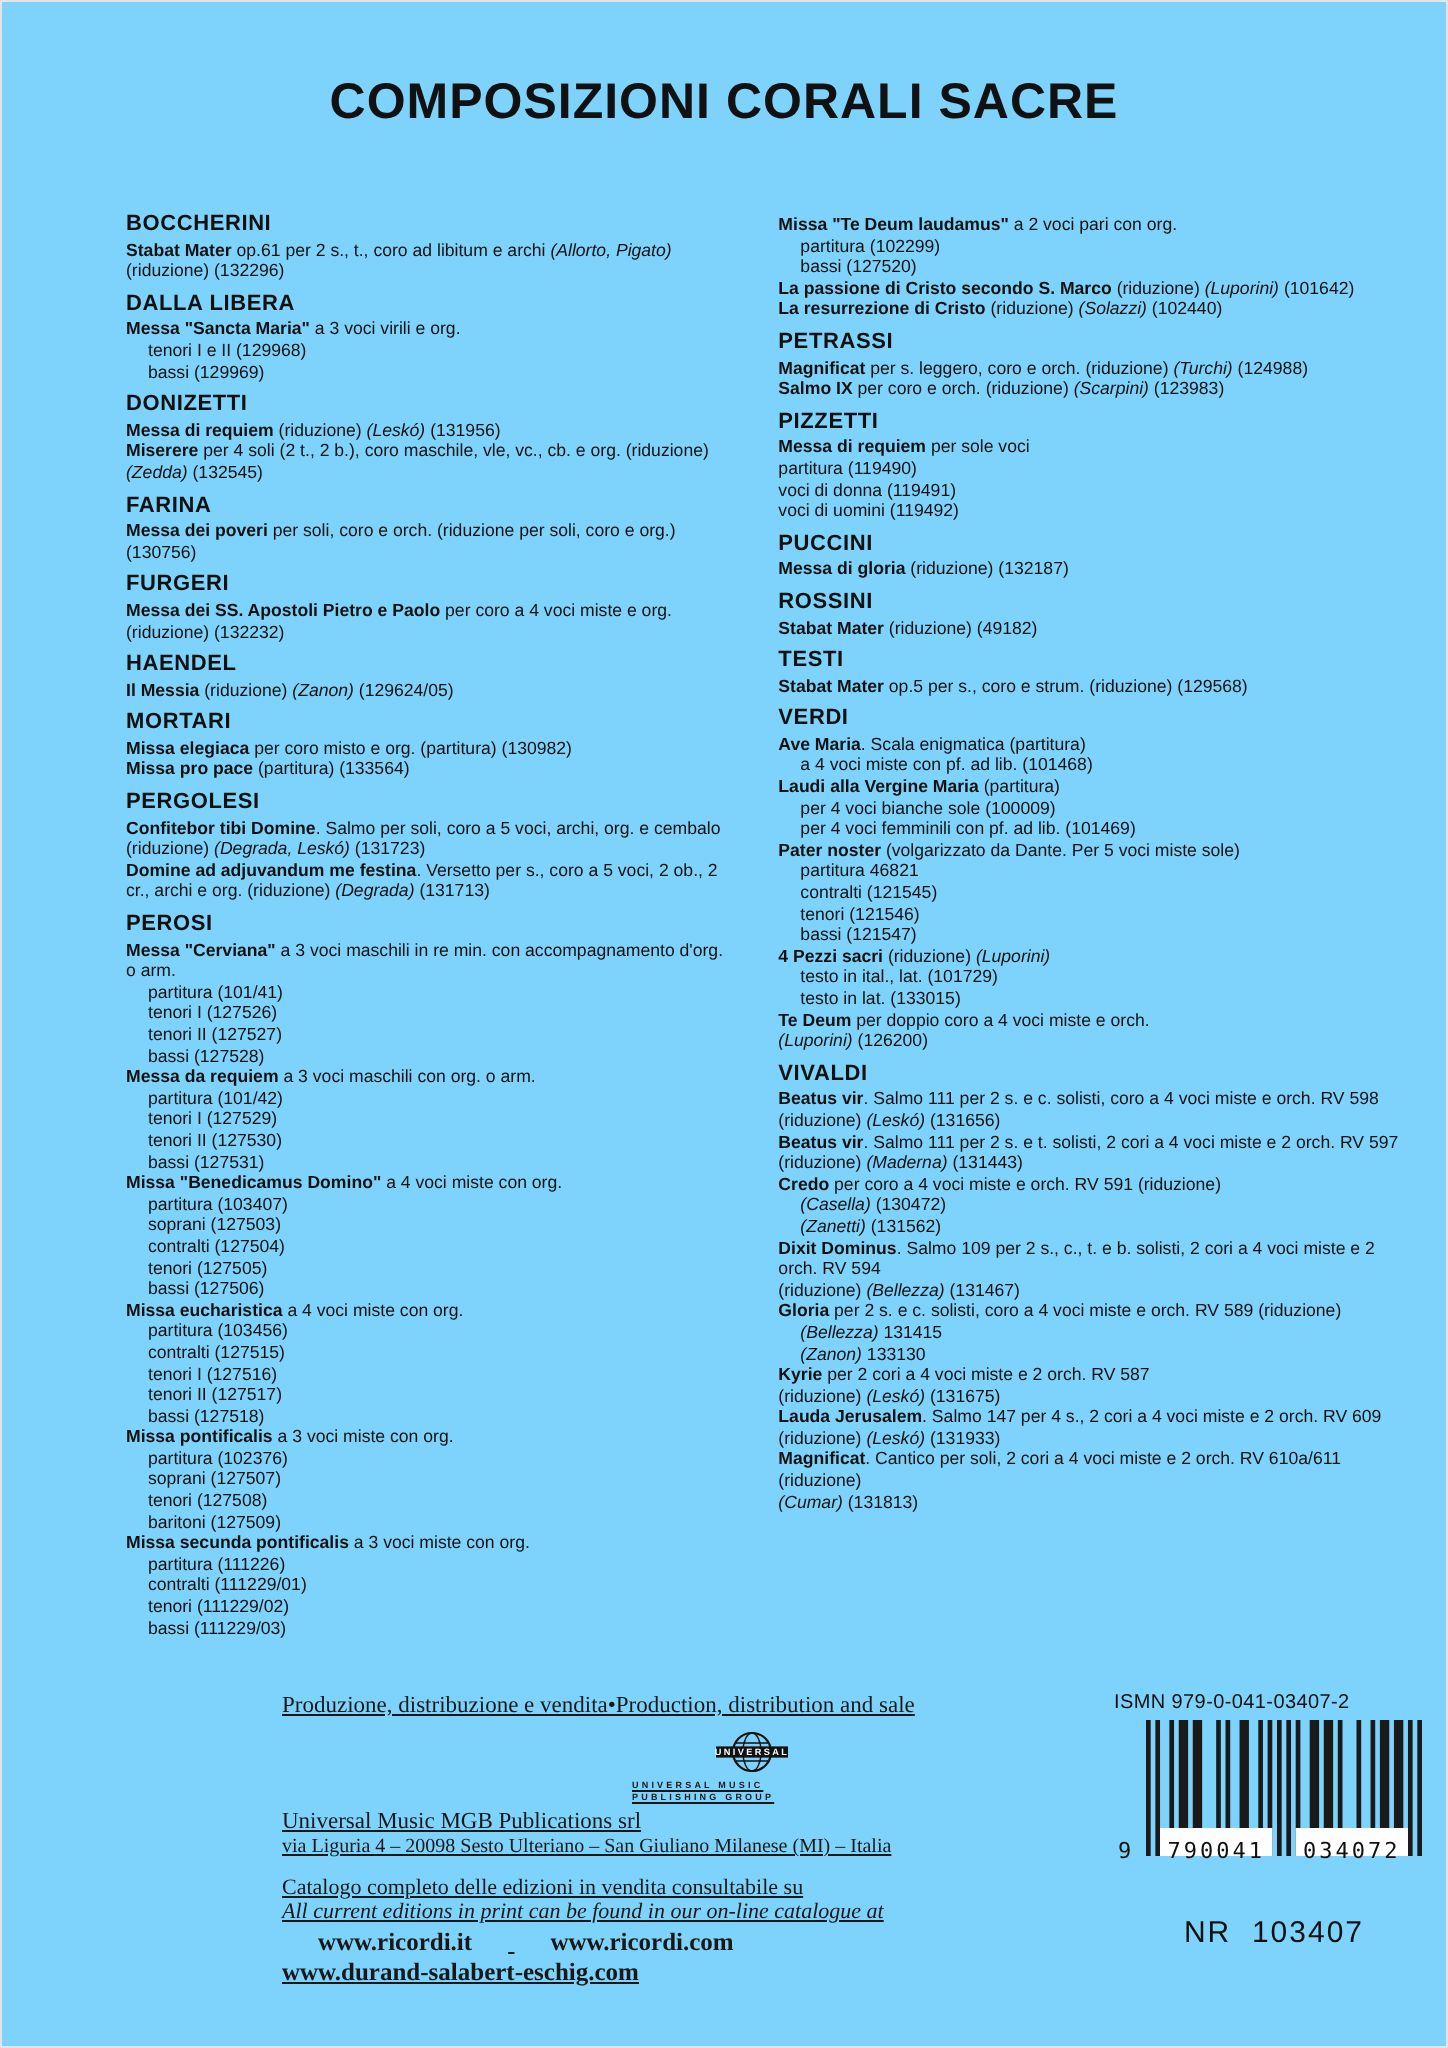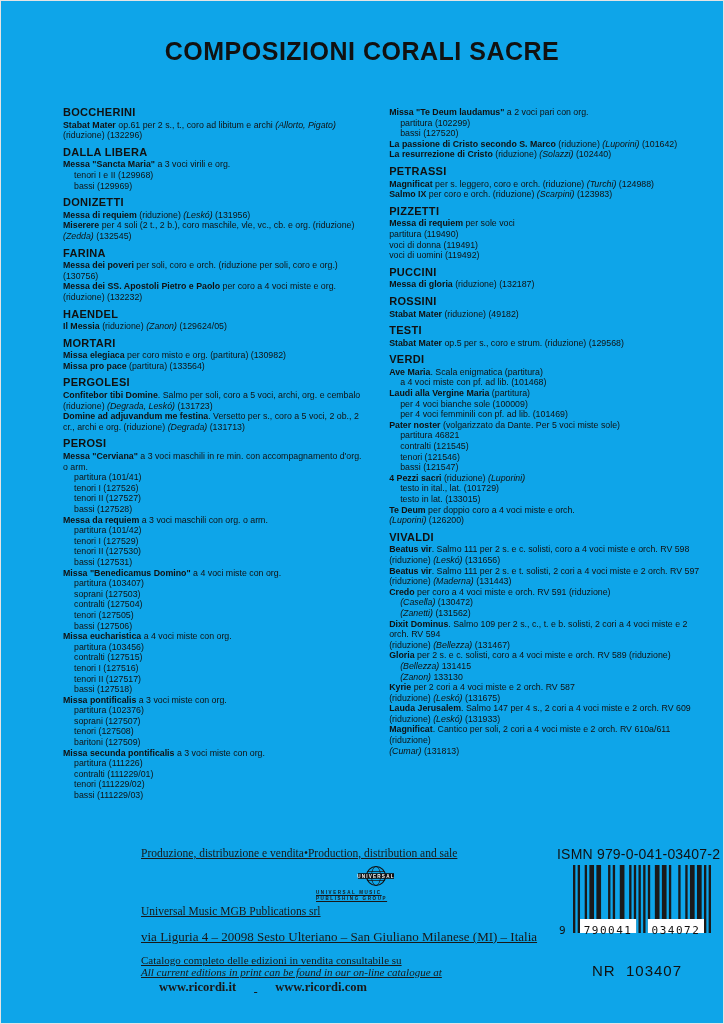--- a/index.html
+++ b/index.html
@@ -1,17 +1,17 @@
 <!DOCTYPE html>
 <html><head>
 <meta charset="utf-8">
 <style>
   html,body{margin:0;padding:0;background:#fff;}
   .page{
-    position:relative;width:724px;height:1024px;background:#0ea5e9;
+    position:relative;width:724px;height:1024px;background:#7dd3fc;
     border:1px solid #e4e4e4;box-sizing:border-box;overflow:hidden;
     font-family:"Liberation Sans",sans-serif;color:#111;
   }
   .title{
     position:absolute;top:36px;left:0;width:100%;text-align:center;
     font-size:25px;font-weight:bold;letter-spacing:0.5px;margin:0;
   }
   .catalog{position:absolute;left:62px;top:106px;width:646px;display:flex;}
   .col{font-size:8.8px;line-height:10.6px;}
   .col-left{width:308px;margin-right:24px;}
@@ -26,29 +26,29 @@
   
   .footer-center{
     position:absolute;left:140px;top:846px;width:470px;text-align:left;
     font-family:"Liberation Serif",serif;color:#181818;text-decoration:underline;
   }
   .f-sale{font-size:11.5px;}
   .f-logo{margin:5px auto 1px auto;width:120px;}
   .f-logo svg{display:block;margin:0 auto;}
   .f-logo-sub{font-family:"Liberation Sans",sans-serif;font-size:4.5px;letter-spacing:1.6px;font-weight:bold;line-height:5.5px;}
   .f-publisher{font-size:11.5px;margin-top:4px;}
-  .f-address{font-size:13px;margin-top:12px;}
+  .f-address{font-size:10px;margin-top:1px;}
   .f-cat-it{font-size:11px;margin-top:9px;}
   .f-cat-en{font-size:11px;font-style:italic;}
   .f-urls{font-size:12.5px;font-weight:bold;margin-top:2px;}
   .f-urls .url{display:inline-block;margin:0 18px;}
   .f-url3{font-size:12.5px;font-weight:bold;}
   
   .ismn-block{position:absolute;left:556px;top:845px;width:160px;}
-  .ismn-label{font-size:14px;letter-spacing:0.2px;margin-bottom:3px;white-space:pre;}
+  .ismn-label{font-size:10px;letter-spacing:0.2px;margin-bottom:3px;white-space:pre;}
   .barcode-wrap{width:158px;}
   .nr-line{font-size:15px;margin-top:13px;text-align:center;white-space:pre;letter-spacing:1px;}
 </style>
 </head>
 <body>
 
 <div class="page">
 
   <h1 class="title">COMPOSIZIONI CORALI SACRE</h1>
 
@@ -58,20 +58,21 @@
         <div class="work"><span class="sg-b">Stabat Mater</span><span class="sg-r"> op.61 per 2 s., t., coro ad libitum e archi </span><span class="sg-i">(Allorto, Pigato)</span><span class="sg-r"> (riduzione) (132296)</span></div>
         <div class="composer">DALLA LIBERA</div>
         <div class="work"><span class="sg-b">Messa "Sancta Maria"</span><span class="sg-r"> a 3 voci virili e org.</span></div>
         <div class="sub"><span class="sg-r">tenori I e II (129968)</span></div>
         <div class="sub"><span class="sg-r">bassi (129969)</span></div>
         <div class="composer">DONIZETTI</div>
         <div class="work"><span class="sg-b">Messa di requiem</span><span class="sg-r"> (riduzione) </span><span class="sg-i">(Leskó)</span><span class="sg-r"> (131956)</span></div>
         <div class="work"><span class="sg-b">Miserere</span><span class="sg-r"> per 4 soli (2 t., 2 b.), coro maschile, vle, vc., cb. e org. (riduzione) </span><span class="sg-i">(Zedda)</span><span class="sg-r"> (132545)</span></div>
         <div class="composer">FARINA</div>
         <div class="work"><span class="sg-b">Messa dei poveri</span><span class="sg-r"> per soli, coro e orch. (riduzione per soli, coro e org.) (130756)</span></div>
+        <div class="composer">FURGERI</div>
         <div class="work"><span class="sg-b">Messa dei SS. Apostoli Pietro e Paolo</span><span class="sg-r"> per coro a 4 voci miste e org. (riduzione) (132232)</span></div>
         <div class="composer">HAENDEL</div>
         <div class="work"><span class="sg-b">Il Messia</span><span class="sg-r"> (riduzione) </span><span class="sg-i">(Zanon)</span><span class="sg-r"> (129624/05)</span></div>
         <div class="composer">MORTARI</div>
         <div class="work"><span class="sg-b">Missa elegiaca</span><span class="sg-r"> per coro misto e org. (partitura) (130982)</span></div>
         <div class="work"><span class="sg-b">Missa pro pace</span><span class="sg-r"> (partitura) (133564)</span></div>
         <div class="composer">PERGOLESI</div>
         <div class="work"><span class="sg-b">Confitebor tibi Domine</span><span class="sg-r">. Salmo per soli, coro a 5 voci, archi, org. e cembalo (riduzione) </span><span class="sg-i">(Degrada, Leskó)</span><span class="sg-r"> (131723)</span></div>
         <div class="work"><span class="sg-b">Domine ad adjuvandum me festina</span><span class="sg-r">. Versetto per s., coro a 5 voci, 2 ob., 2 cr., archi e org. (riduzione) </span><span class="sg-i">(Degrada)</span><span class="sg-r"> (131713)</span></div>
         <div class="composer">PEROSI</div>
@@ -178,20 +179,21 @@
       <div class="f-logo-sub">PUBLISHING GROUP</div>
     </div>
     <div class="f-publisher">Universal Music MGB Publications srl</div>
     <div class="f-address">via Liguria 4 – 20098 Sesto Ulteriano – San Giuliano Milanese (MI) – Italia</div>
     <div class="f-cat-it">Catalogo completo delle edizioni in vendita consultabile su</div>
     <div class="f-cat-en">All current editions in print can be found in our on-line catalogue at</div>
     <div class="f-urls">
       <span class="url">www.ricordi.it</span>
       <span class="url">www.ricordi.com</span>
     </div>
+    <div class="f-url3">www.durand-salabert-eschig.com</div>
   </div>
 
   <div class="ismn-block">
     <div class="ismn-label">ISMN 979-0-041-03407-2</div>
     <div class="barcode-wrap">
       <svg id="barcode-svg" width="158" height="80" viewBox="0 0 158 80">
           <rect x="16.00" y="0" width="2.34" height="68" fill="#1a1a1a"></rect>
           <rect x="20.68" y="0" width="2.34" height="68" fill="#1a1a1a"></rect>
           <rect x="27.69" y="0" width="2.34" height="68" fill="#1a1a1a"></rect>
           <rect x="32.37" y="0" width="4.68" height="68" fill="#1a1a1a"></rect>

